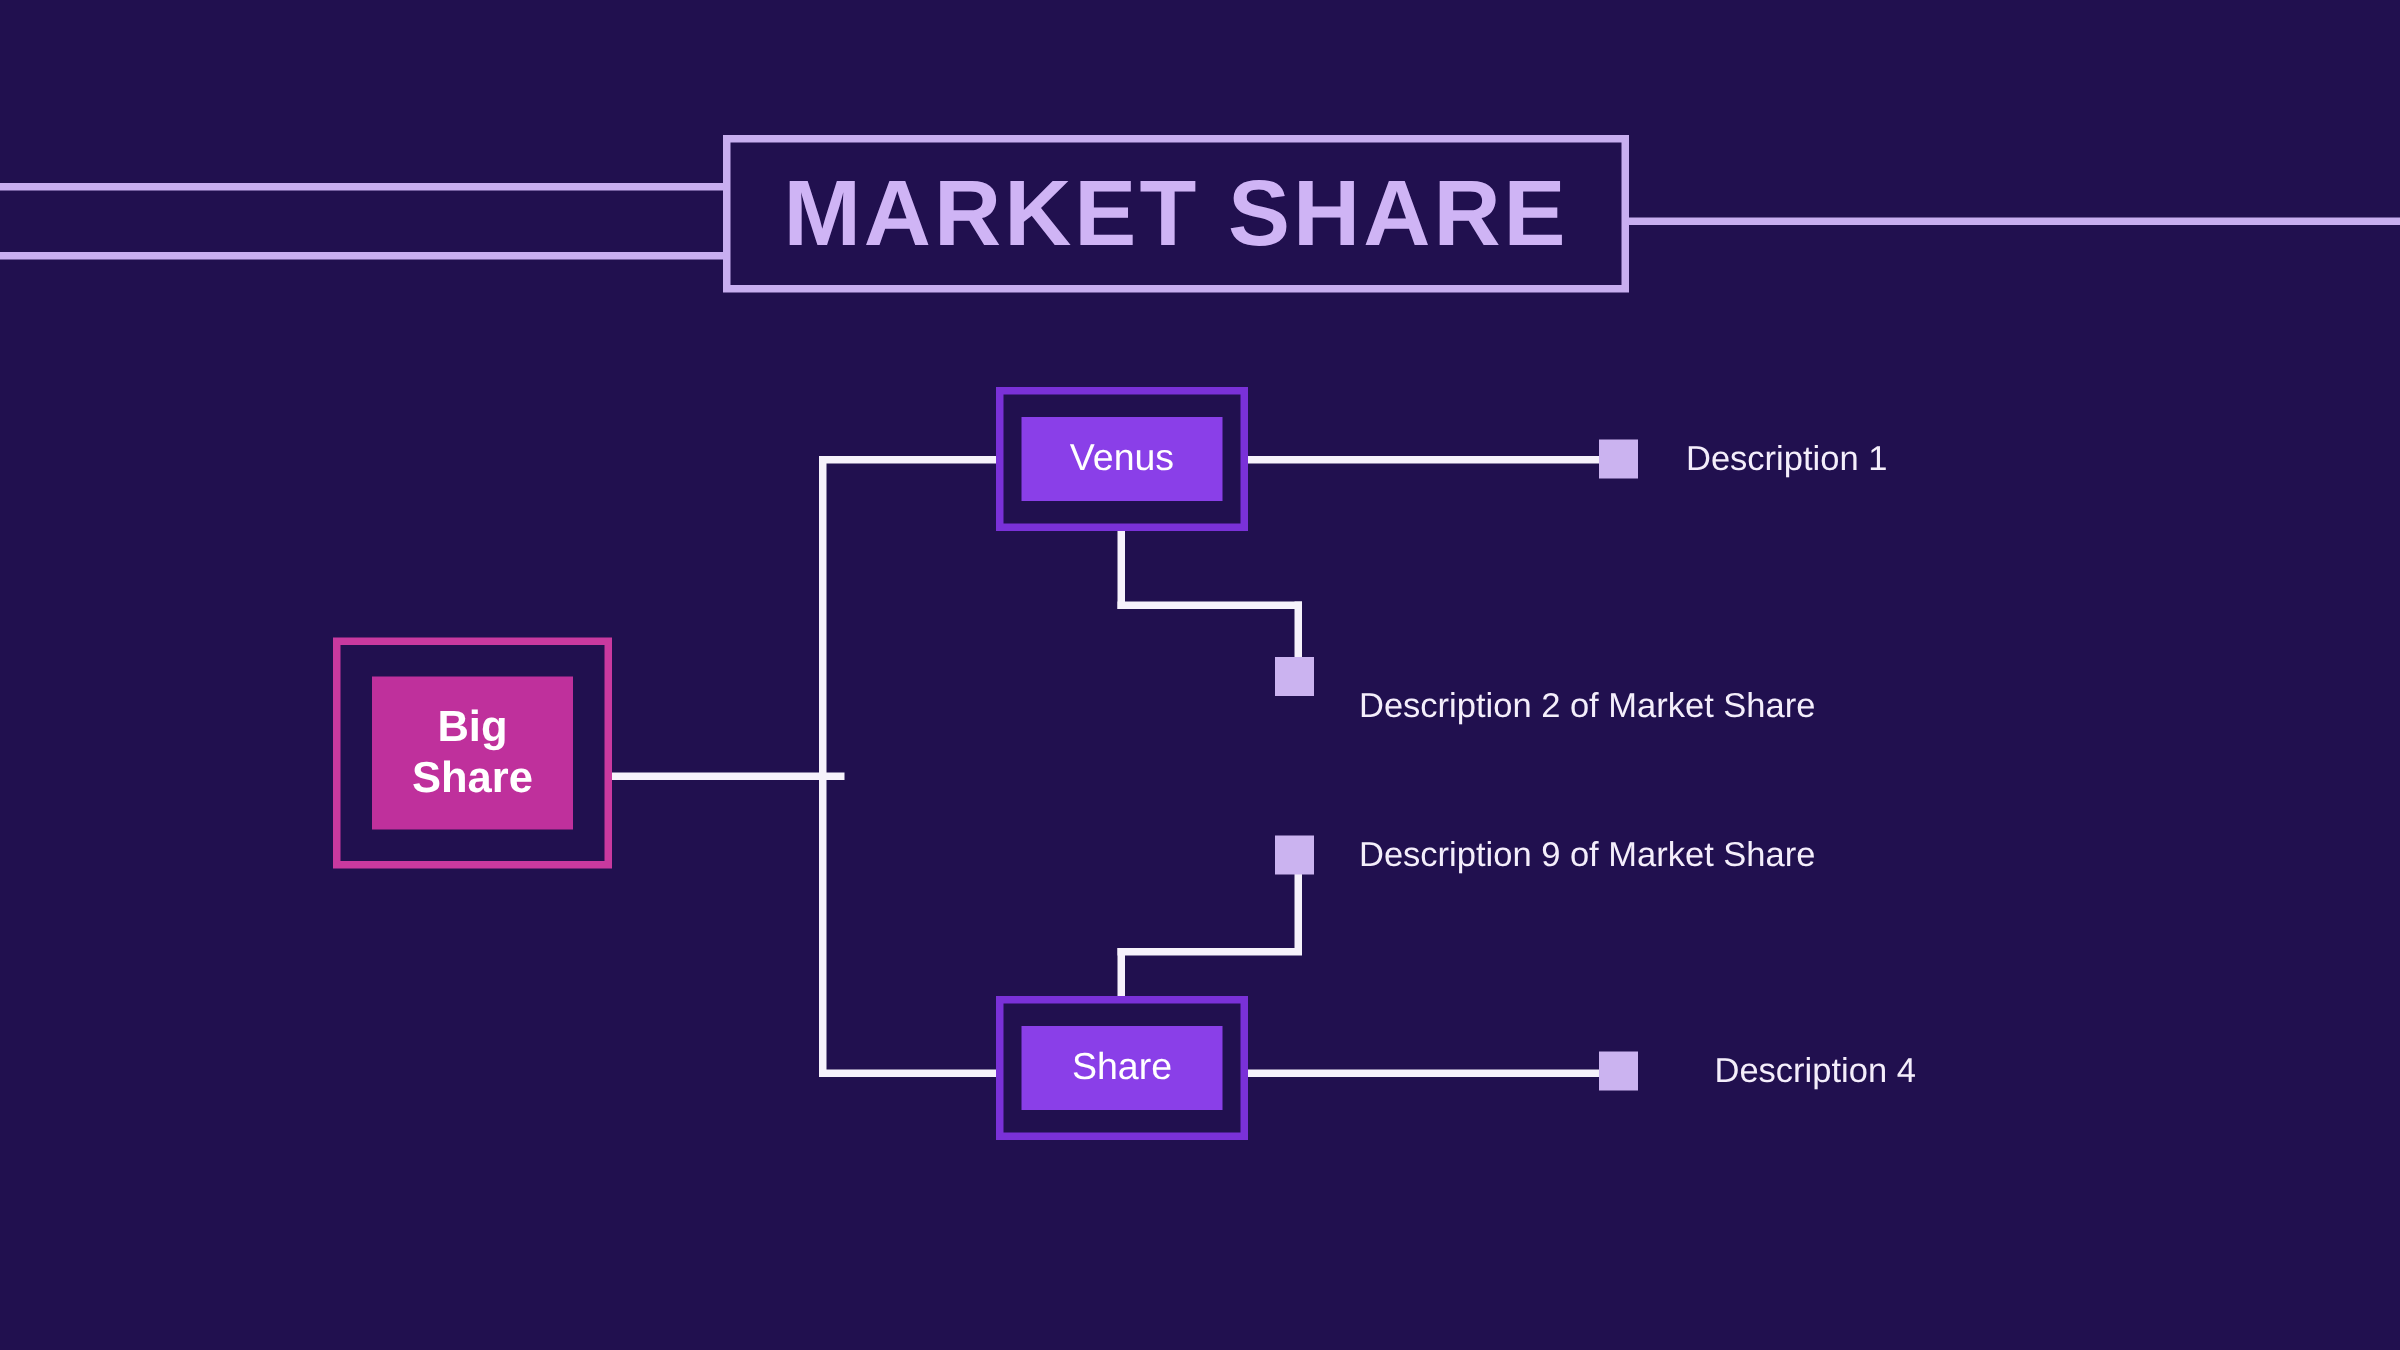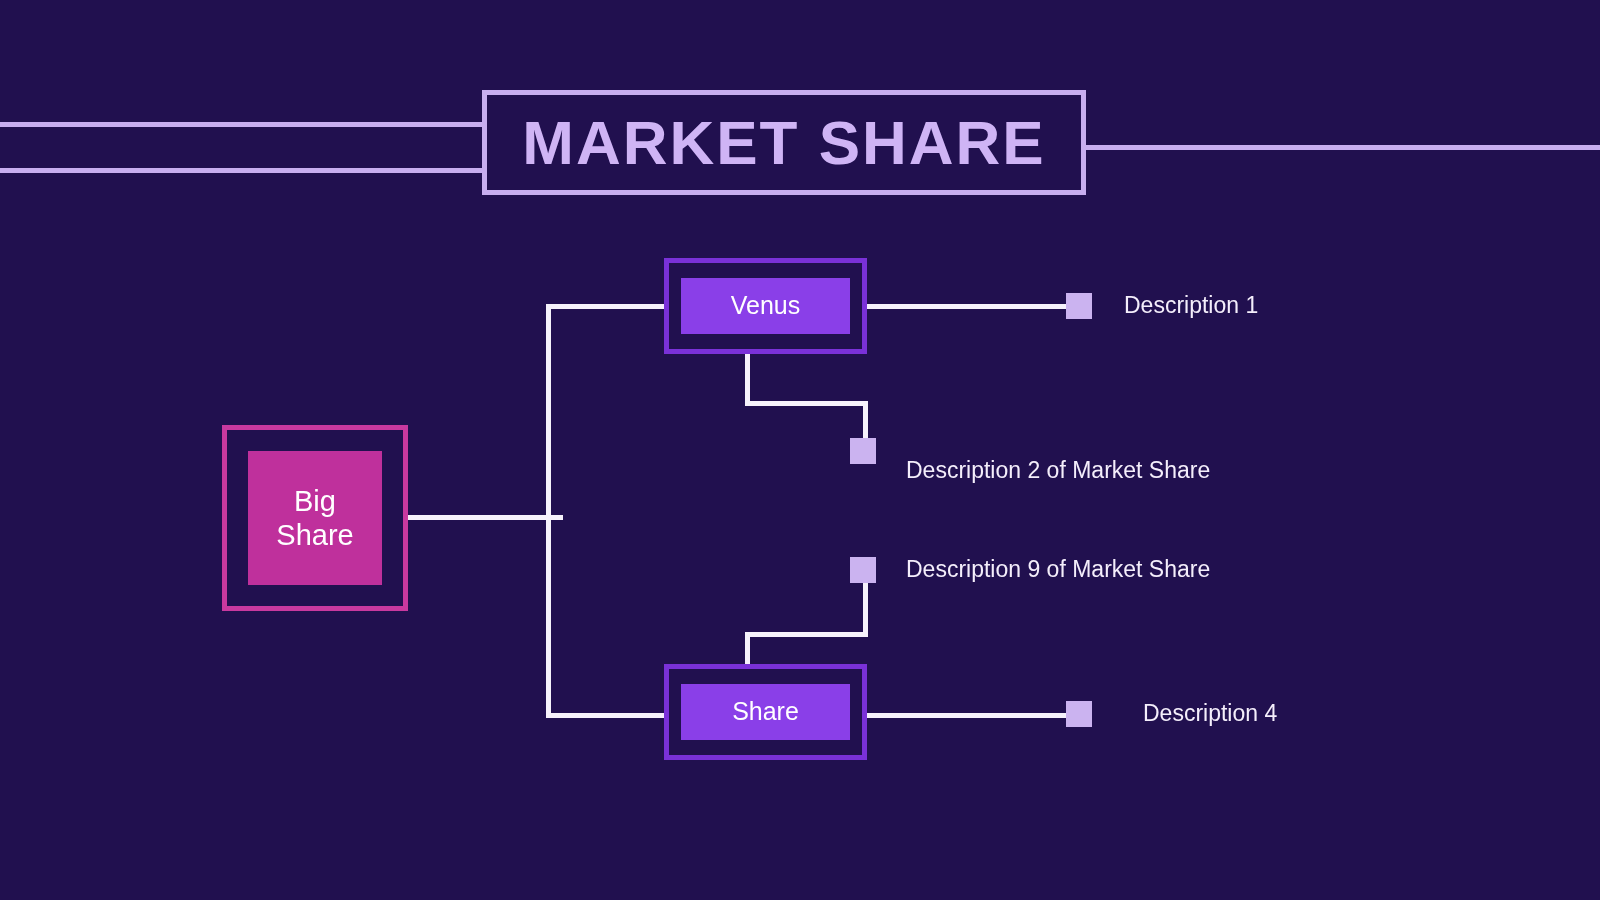--- a/index.html
+++ b/index.html
@@ -75,30 +75,30 @@
     box-sizing: border-box;
     display: flex;
     align-items: center;
     justify-content: center;
     text-align: center;
     color: #ffffff;
     line-height: 1.18;
   }
 
   
-  #node-root { left: 222px; top: 425px; width: 186px; height: 186px; }
+  #node-root { left: 222px; top: 425px; width: 186px; height: 154px; font-weight: bold; }
   #node-root .node-outer { border: 5px solid #c9399f; background: #21104f; }
   #node-root .node-inner {
     left: 26px; top: 26px; right: 26px; bottom: 26px;
     background: #bf309c;
     font-size: 29px;
   }
 
   
-  .node-branch { width: 203px; height: 96px; }
+  .node-branch { width: 168px; height: 96px; }
   .node-branch .node-outer { border: 5px solid #7a31d8; background: #21104f; }
   .node-branch .node-inner {
     left: 17px; top: 20px; right: 17px; bottom: 20px;
     background: #8a3fe8;
     font-size: 25px;
   }
   #node-venus { left: 664px; top: 258px; }
   #node-mars  { left: 664px; top: 664px; }
 
   

